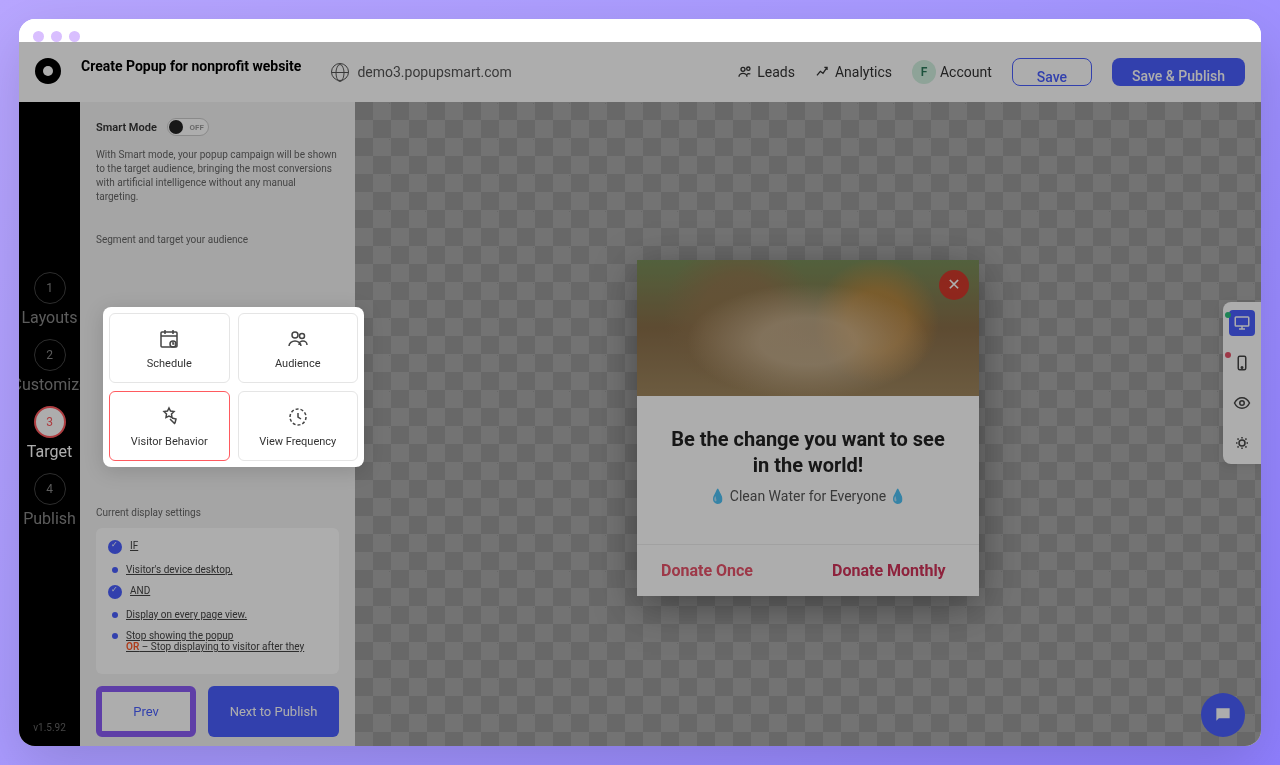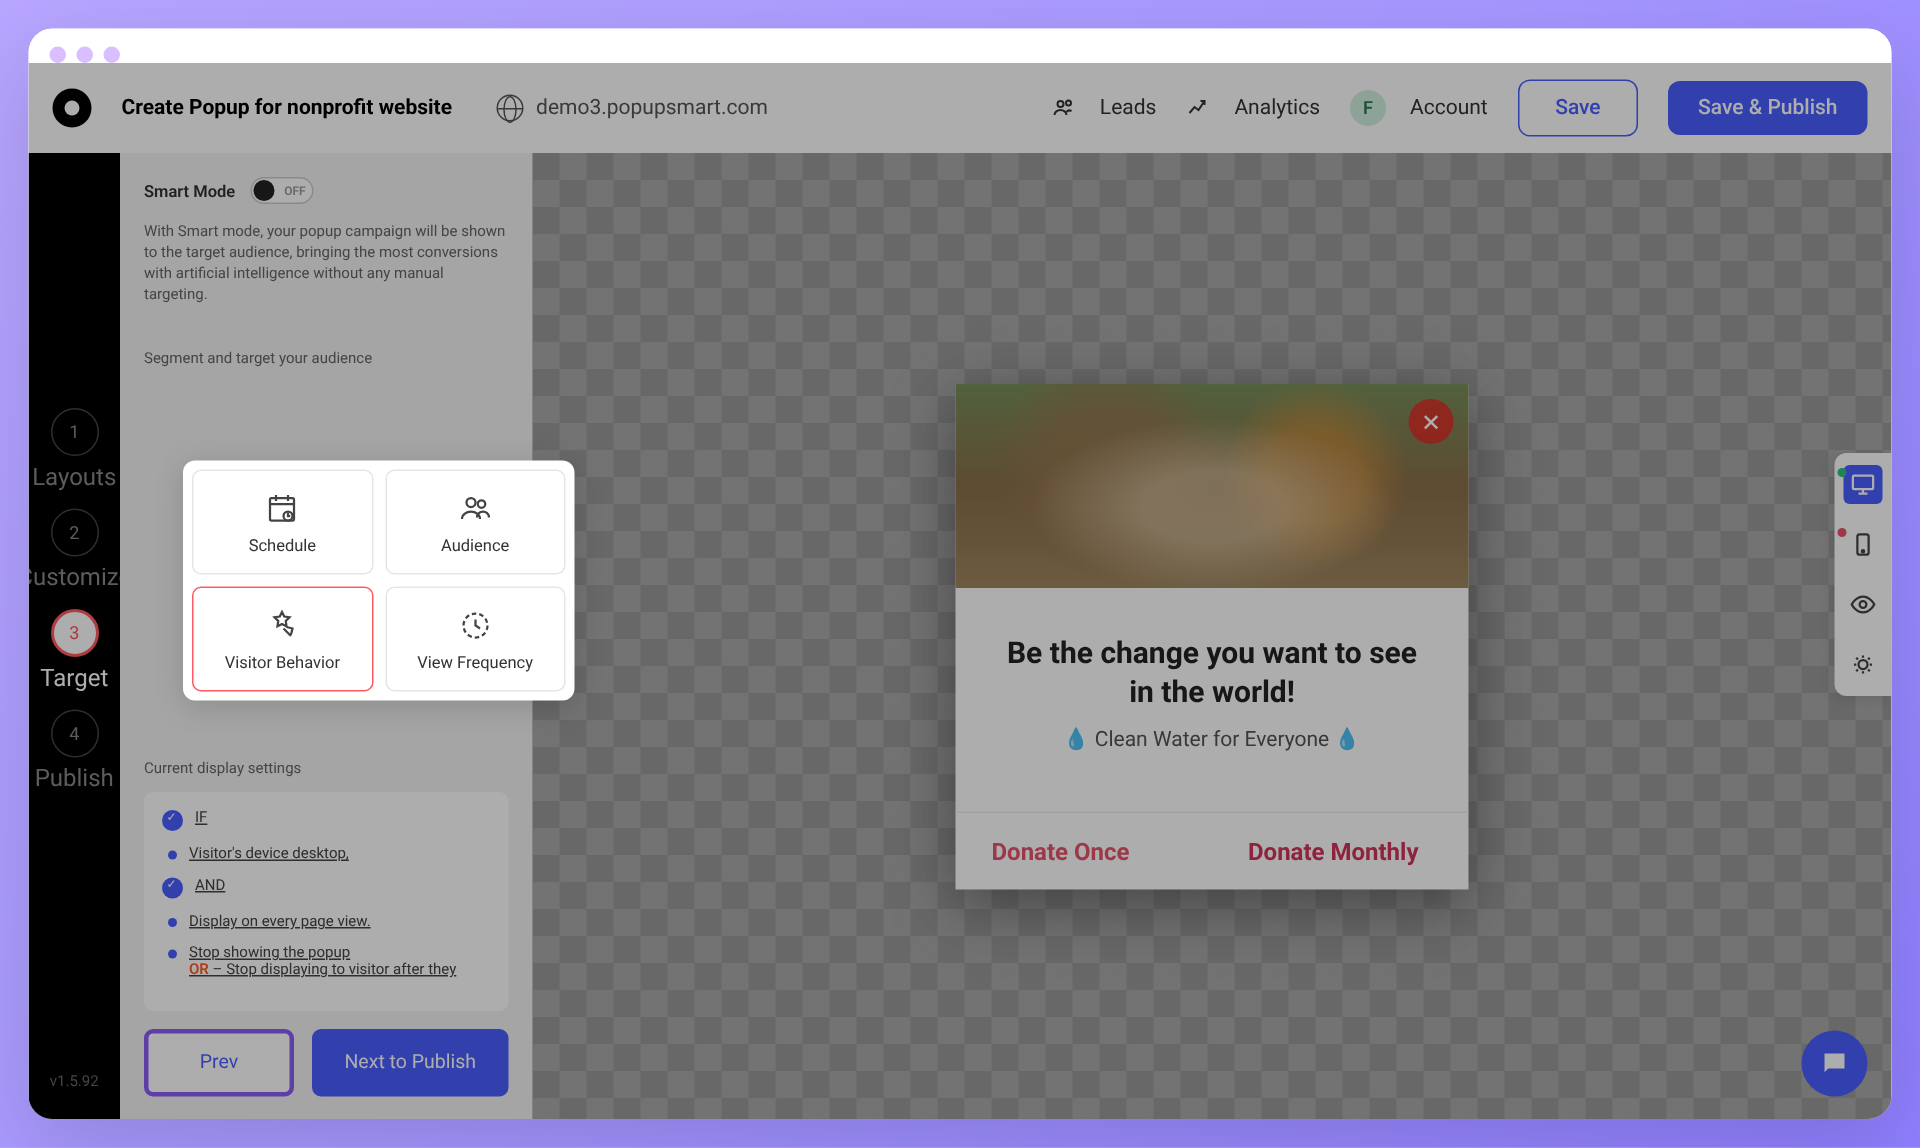--- a/index.html
+++ b/index.html
@@ -35,38 +35,37 @@
 .app {
   flex: 1;
   display: flex;
   flex-direction: column;
   position: relative;
 }
 
 .topbar {
   height: 60px;
   display: flex;
-  align-items: center;
   padding: 16px 16px;
   gap: 20px;
   background: #fff;
   position: relative;
 }
 .topbar .logo {
   width: 26px; height: 26px; border-radius: 50%;
   background: #000; display:flex; align-items:center; justify-content:center;
 }
 .topbar .logo::after { content:''; width:10px; height:10px; border-radius:50%; background:#fff; }
 .title { font-weight:700; font-size:14px; }
 .domain-wrap { display:flex; align-items:center; gap:8px; color:#555; font-size:14px; margin-left:10px;}
 .globe { width:18px;height:18px;border:1.5px solid #555;border-radius:50%;position:relative; }
 .globe::before{content:'';position:absolute;top:0;left:50%;width:7px;height:16px;border:1.5px solid #555;border-radius:50%;transform:translateX(-50%);}
 .globe::after{content:'';position:absolute;top:50%;left:0;right:0;height:0;border-top:1.5px solid #555;}
 .topbar .spacer { flex:1; }
-.nav-item { display:flex; align-items:center; gap:16px; font-size:14px; color:#333; cursor:pointer; }
+.nav-item { display:flex; align-items:center; gap:4px; font-size:14px; color:#333; cursor:pointer; }
 .avatar { width:24px;height:24px;border-radius:50%;background:#d1f0e0;color:#2a7a5a;display:flex;align-items:center;justify-content:center;font-size:12px;font-weight:600;}
 .btn-save { padding:10px 24px;border:1px solid #4a5fff;color:#4a5fff;background:#fff;border-radius:8px;font-size:14px;font-weight:500;cursor:pointer;}
 .btn-publish { padding:10px 20px;background:#4a5fff;color:#fff;border:none;border-radius:8px;font-size:14px;font-weight:500;cursor:pointer;}
 
 .main {
   flex:1; display:flex; position:relative; overflow:hidden;
 }
 
 .steps-rail {
   width:61px; background:#000; display:flex; flex-direction:column; align-items:center; padding-top:170px; gap:12px;
@@ -89,21 +88,21 @@
 .segment-label { font-size:10px;color:#666;margin-top:30px;}
 .target-cards{margin-top:10px;}
 .settings-label { font-size:10px;color:#666;margin-top:14px;margin-bottom:10px;}
 .rules-box { background:#fff;border-radius:6px;padding:12px;font-size:10px;color:#444;}
 .rule-line{display:flex;align-items:flex-start;gap:8px;margin-bottom:10px;text-decoration:underline;}
 .rule-dot{width:14px;height:14px;border-radius:50%;background:#4a5fff;flex-shrink:0;position:relative;}
 .rule-dot.check::after{content:'✓';color:#fff;font-size:8px;position:absolute;top:0;left:3px;}
 .rule-dot.small{width:6px;height:6px;margin-left:4px;margin-top:3px;}
 .or{color:#ff5a2a;font-weight:600;}
 .panel-footer{display:flex;gap:12px;margin-top:auto;padding-top:12px;}
-.btn-prev{flex:0 0 100px;padding:12px;background:#fff;border:3px solid #8b5cf6;border-radius:6px;color:#4a5fff;font-size:13px;cursor:pointer;}
+.btn-prev{flex:0 0 100px;padding:12px;background:#fff;border:6px solid #8b5cf6;border-radius:6px;color:#4a5fff;font-size:13px;cursor:pointer;}
 .btn-next{flex:1;padding:12px;background:#4a5fff;border:none;border-radius:6px;color:#fff;font-size:13px;cursor:pointer;}
 
 .canvas {
   flex:1; position:relative;
   background-color:#9a9a9a;
   background-image:
     linear-gradient(45deg,#aaa 25%,transparent 25%),
     linear-gradient(-45deg,#aaa 25%,transparent 25%),
     linear-gradient(45deg,transparent 75%,#aaa 75%),
     linear-gradient(-45deg,transparent 75%,#aaa 75%);
@@ -129,21 +128,21 @@
 .status-dot{position:absolute;top:2px;left:-4px;width:6px;height:6px;border-radius:50%;}
 .status-dot.green{background:#2ec27e;}
 .status-dot.red{background:#e8536a;}
 
 .chat-btn{position:absolute;bottom:16px;right:16px;width:44px;height:44px;border-radius:50%;background:#4a5fff;display:flex;align-items:center;justify-content:center;cursor:pointer;}
 .chat-btn svg{width:20px;height:20px;fill:#fff;}
 
 
 .flyout {
   position:absolute;
-  left:103px; top:265px;
+  left:84px; top:265px;
   width:261px;
   background:#fff;
   border-radius:8px;
   box-shadow:0 4px 20px rgba(0,0,0,0.15);
   padding:6px;
   display:grid;
   grid-template-columns:1fr 1fr;
   gap:8px;
   z-index:50;
 }

